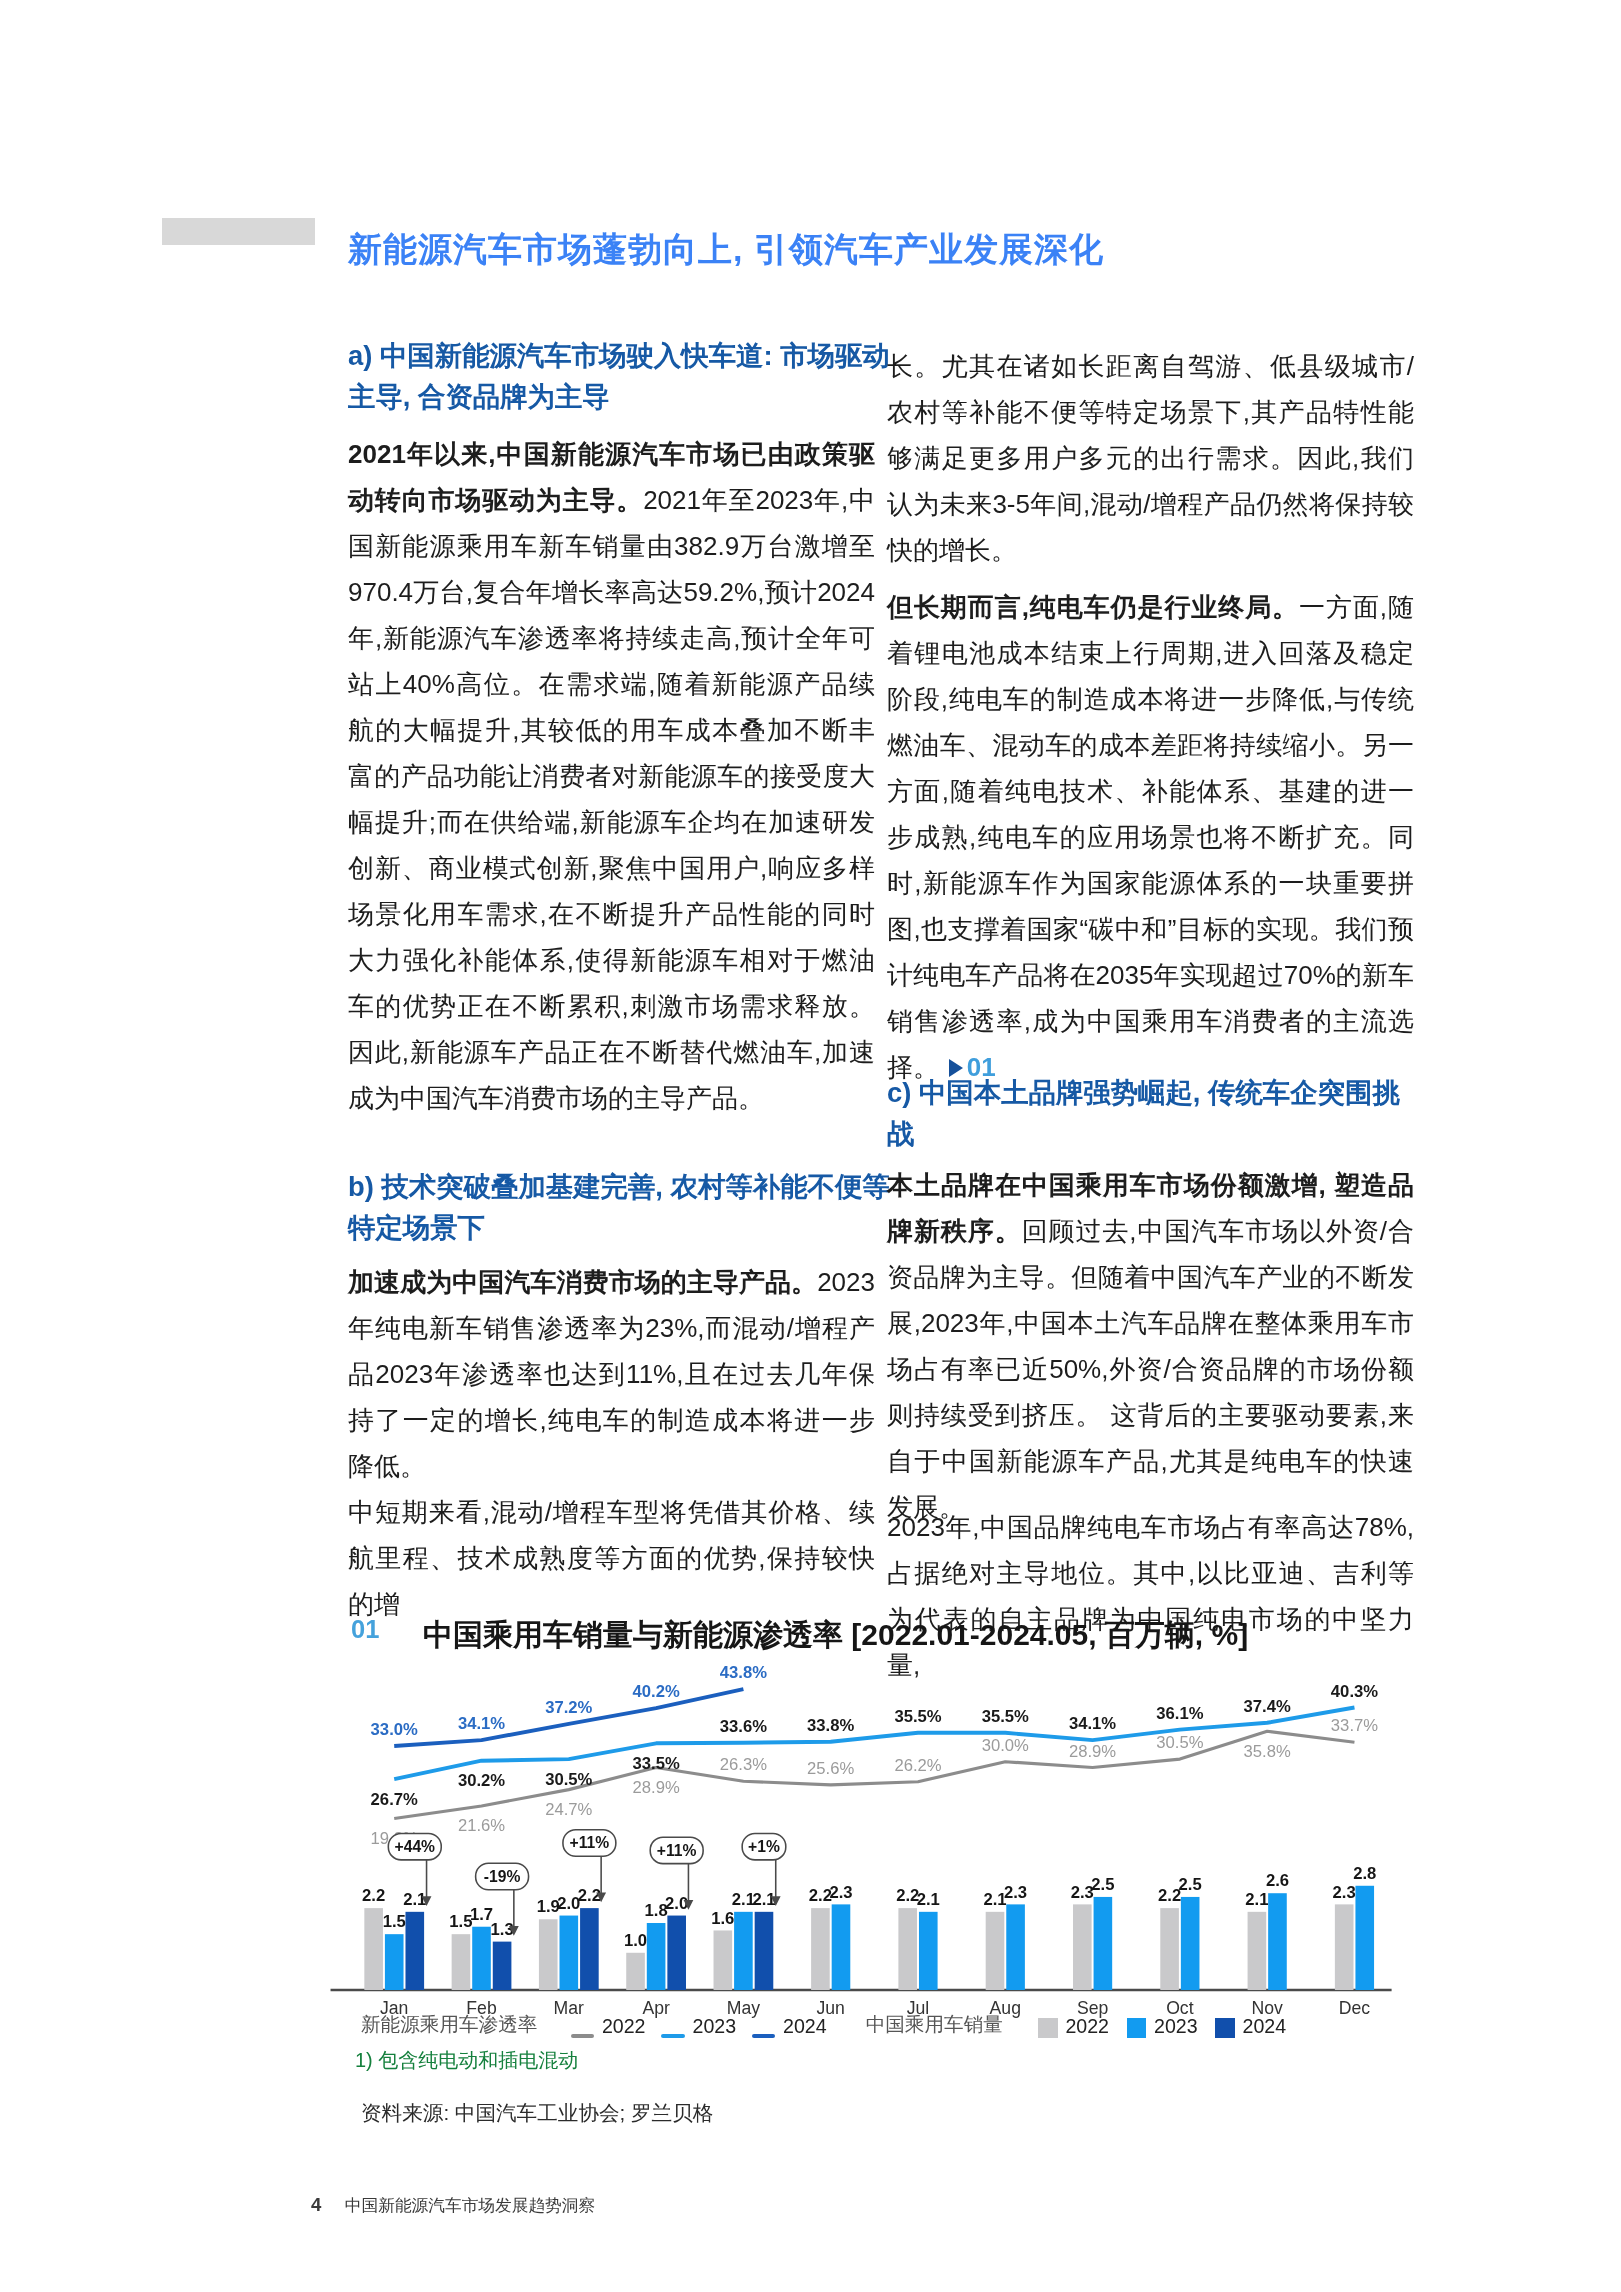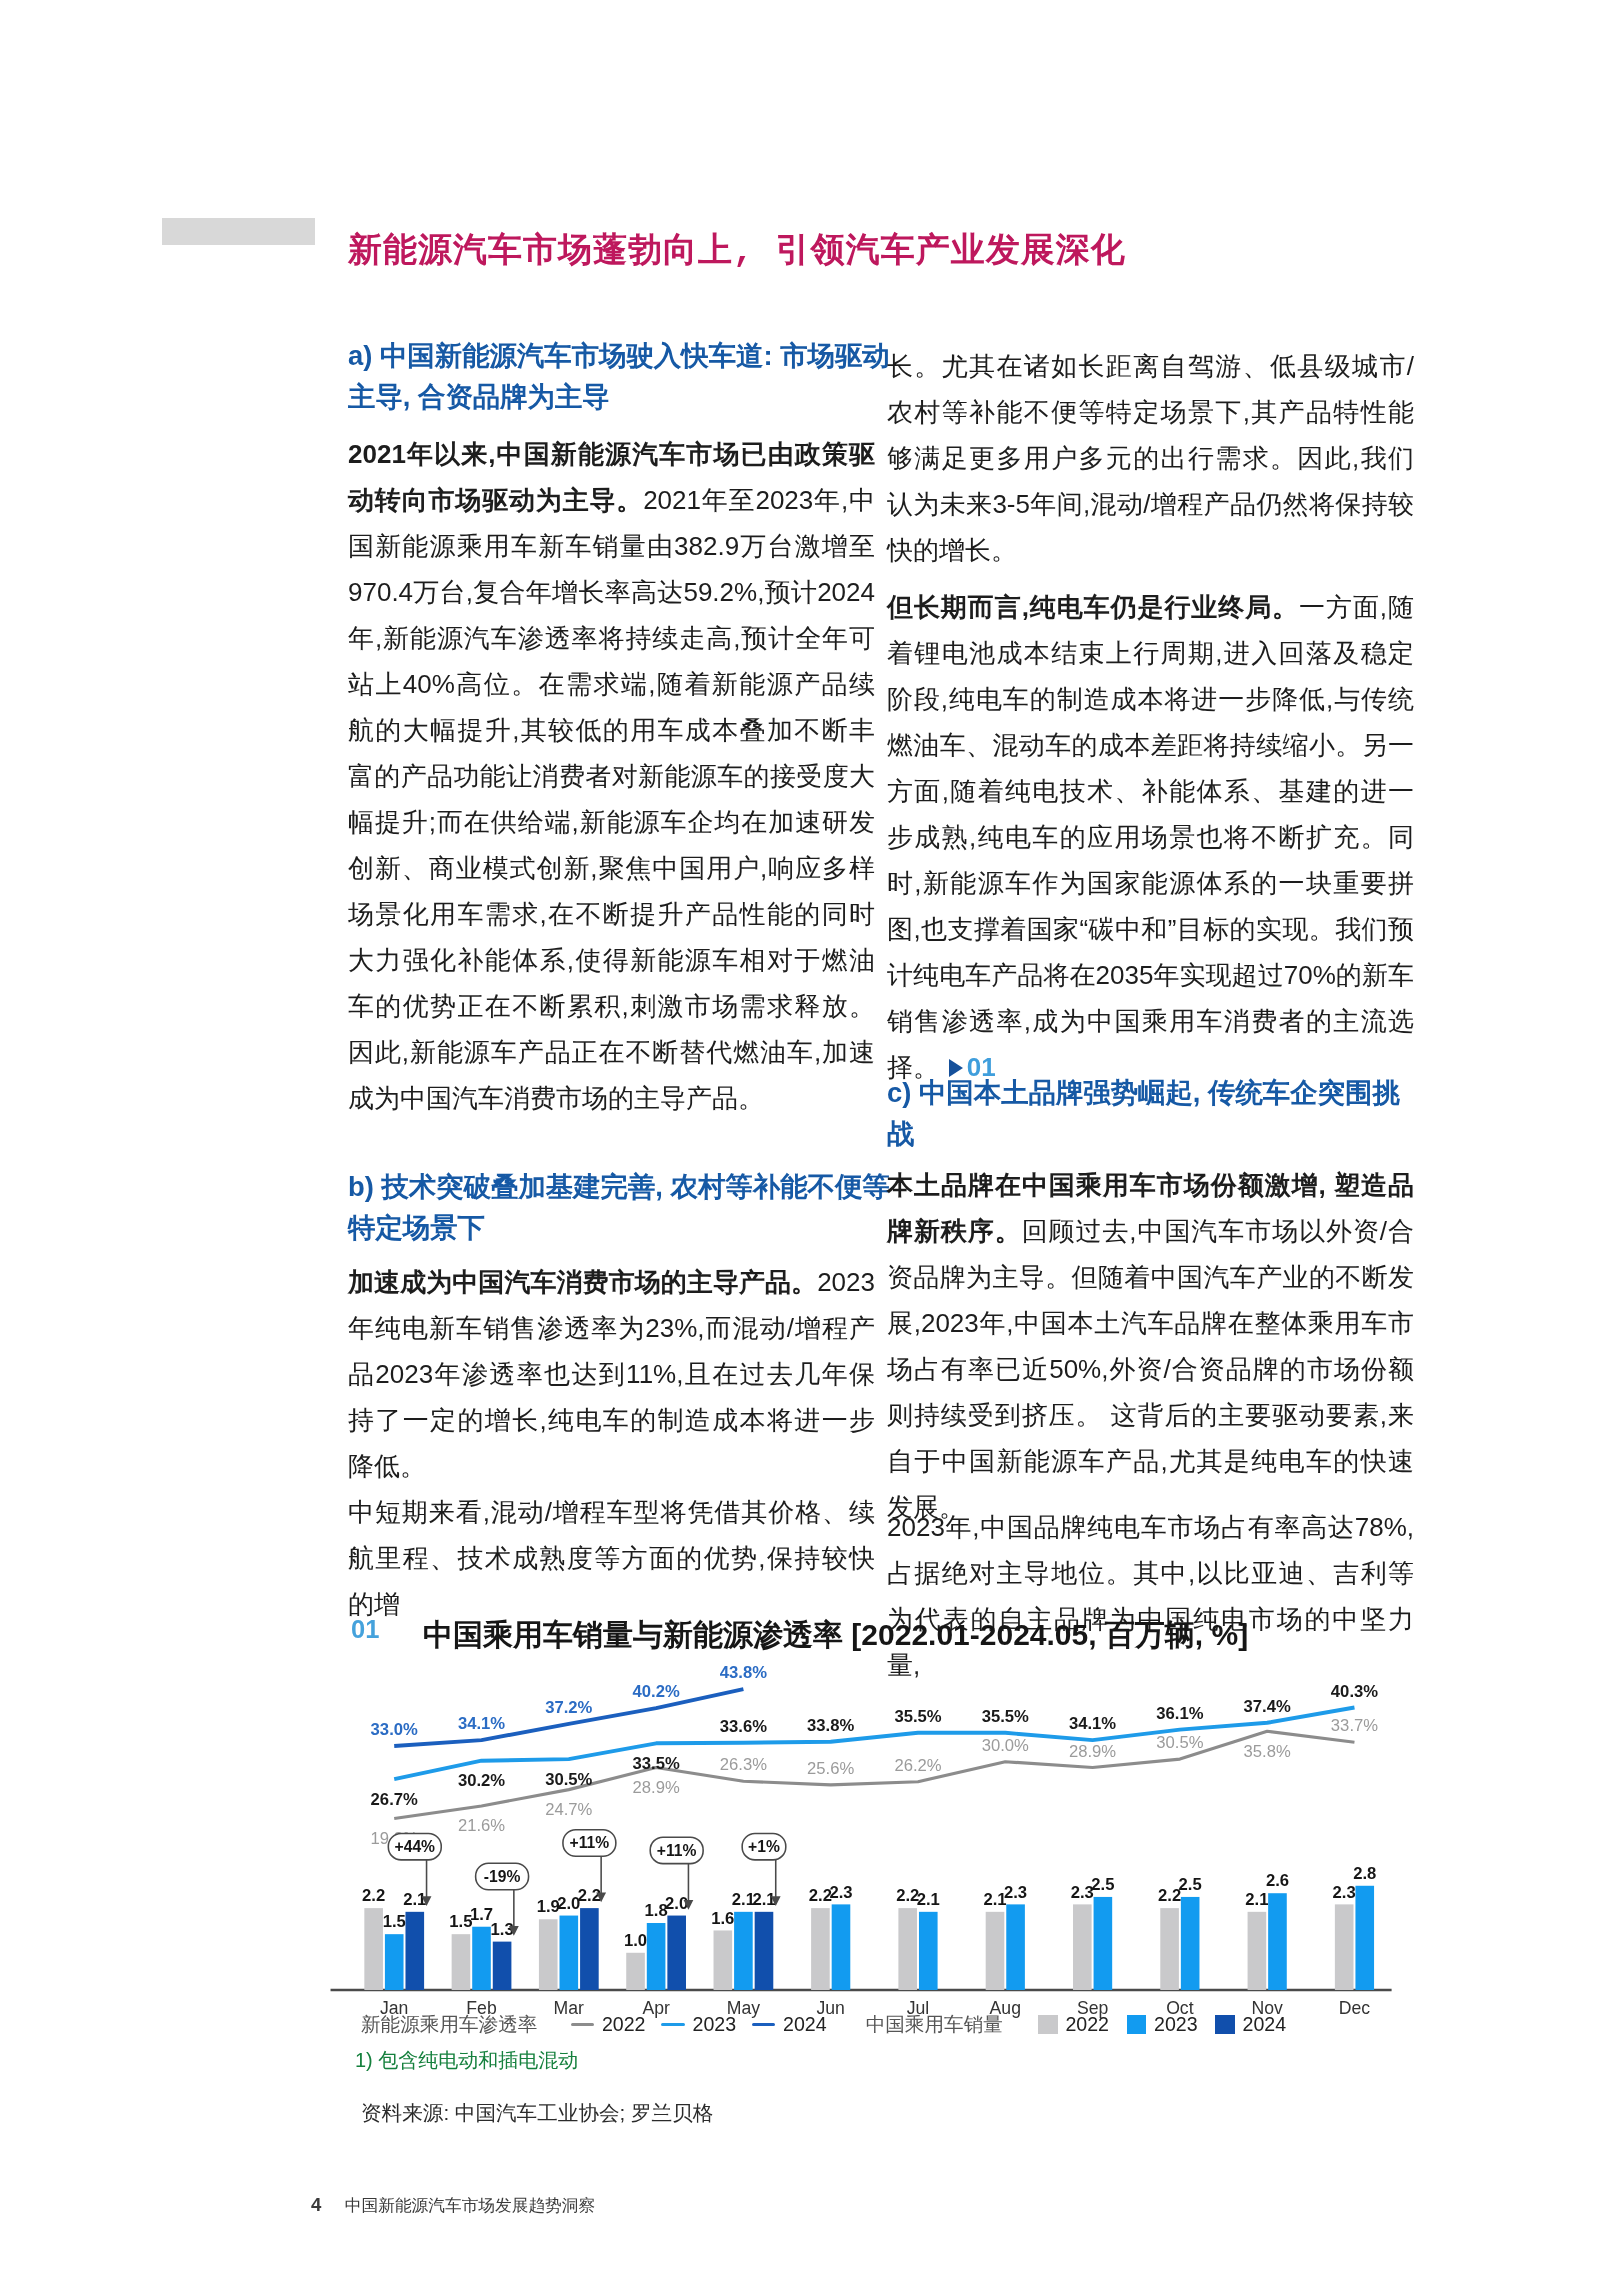--- a/index.html
+++ b/index.html
@@ -1,30 +1,30 @@
 <!DOCTYPE html>
 <html><head>
 <meta charset="utf-8">
 <style>
   html,body{margin:0;padding:0;background:#ffffff;}
   .page{position:relative;width:1621px;height:2293px;background:#fff;overflow:hidden;
         font-family:"Liberation Sans","DejaVu Sans",sans-serif;color:#1f1f1f;}
   .hdr-bar{position:absolute;left:162px;top:218px;width:153px;height:26.5px;background:#d8d8d8;}
-  .hdr-title{position:absolute;left:348px;top:204px;width:1078px;font-size:34px;font-weight:bold;color:#be185d;letter-spacing:1px;font-family:Liberation Mono, monospace;}
+  .hdr-title{position:absolute;left:348px;top:204px;width:1078px;font-size:34px;font-weight:bold;color:#3b82f6;letter-spacing:1px;}
   .col{position:absolute;width:527px;text-align:justify;font-size:26px;line-height:46px;color:#1d1d1d;}
   .colL{left:348px;}
   .colR{left:887px;}
   .sec-heading{position:absolute;width:549px;font-size:27.4px;line-height:41px;font-weight:bold;color:#1659a5;text-align:left;}
   .bold-lead{font-weight:bold;}
   .fig-ref-arrow{display:inline-block;width:0;height:0;border-left:14.7px solid #15509b;border-top:9.8px solid transparent;border-bottom:9.8px solid transparent;margin:0 3.9px 0 9.8px;vertical-align:-1px;}
   .fig-ref-num{color:#3f9edc;font-weight:bold;}
   .fig-label{position:absolute;left:351px;top:1615px;font-size:25.5px;font-weight:bold;color:#45a2dc;}
   .fig-title{position:absolute;left:423px;top:1615px;width:980px;font-size:30px;font-weight:bold;color:#161616;}
   .chart-wrap{position:absolute;left:240px;top:1652px;width:1152px;height:387px;}
-  .chart-legend{position:absolute;left:361px;top:2011px;width:1078px;display:flex;align-items:center;font-size:19.6px;color:#222;}
+  .chart-legend{position:absolute;left:361px;top:2011px;width:1078px;display:flex;align-items:flex-end;font-size:19.6px;color:#222;}
   .leg-label{color:#555;margin-right:17.6px;}
   .leg-line{display:inline-block;width:23.5px;height:3.9px;border-radius:2px;margin:0 7.8px 0 15.7px;vertical-align:middle;}
   .leg-sq{display:inline-block;width:19.6px;height:19.6px;margin:0 7.8px 0 17.6px;vertical-align:-2.9px;}
   .leg-gap{width:39px;}
   .fig-footnote{position:absolute;left:355px;top:2047px;font-size:20px;color:#15803d;text-align:center;}
   .fig-source{position:absolute;left:361px;top:2099px;font-size:20.6px;color:#2b2b2b;}
   .footer{position:absolute;left:311px;top:2194px;font-size:16.7px;color:#3a3a3a;display:flex;align-items:baseline;}
   .footer .pnum{font-weight:bold;font-size:18.6px;margin-right:23.5px;}
 </style>
 </head>

